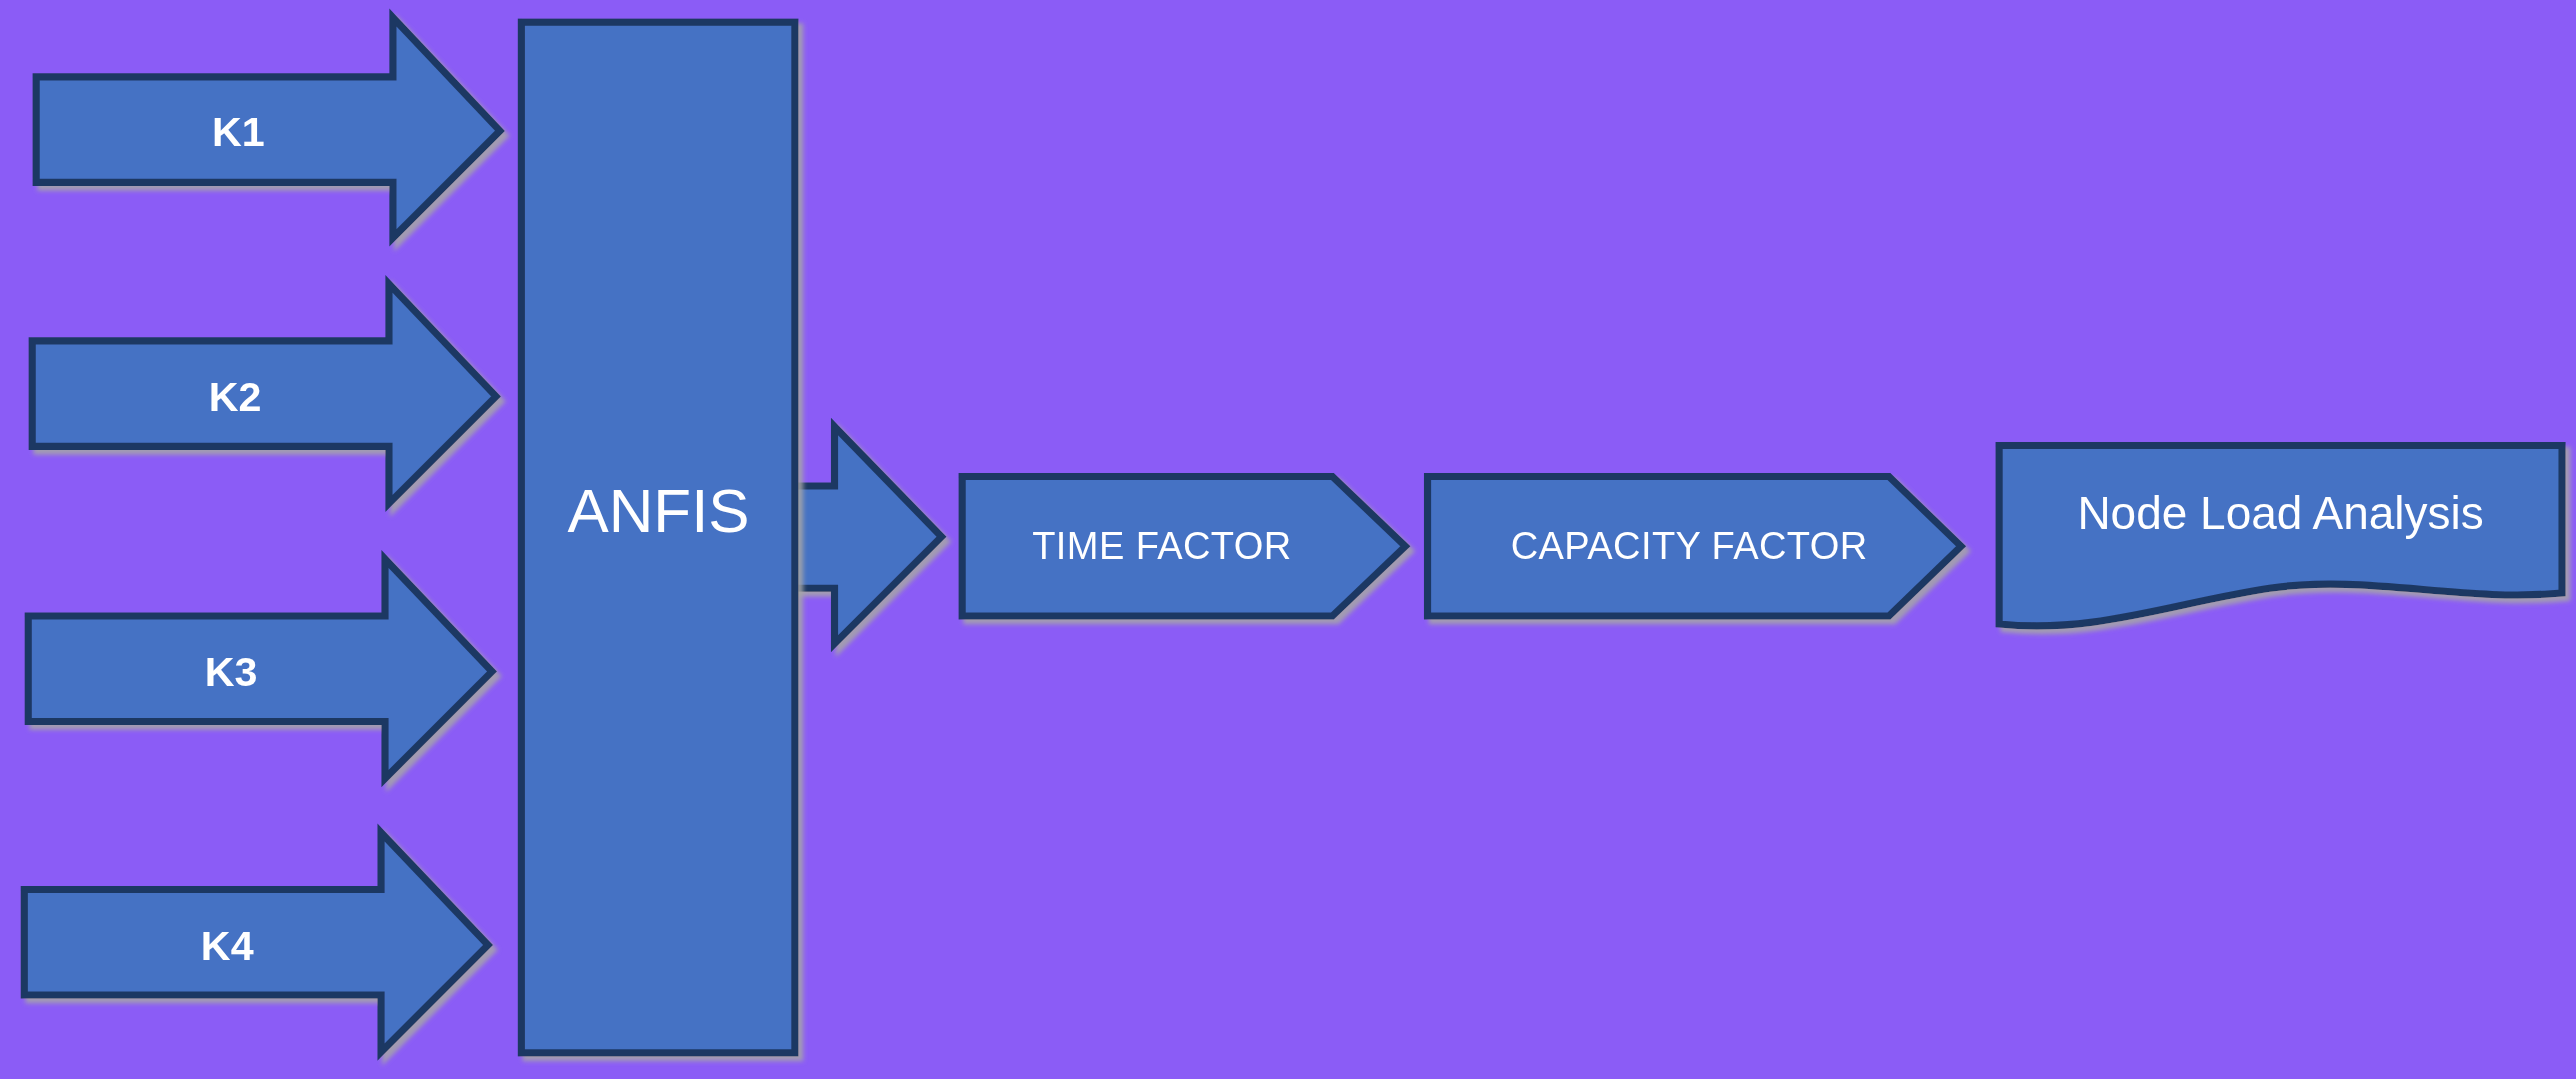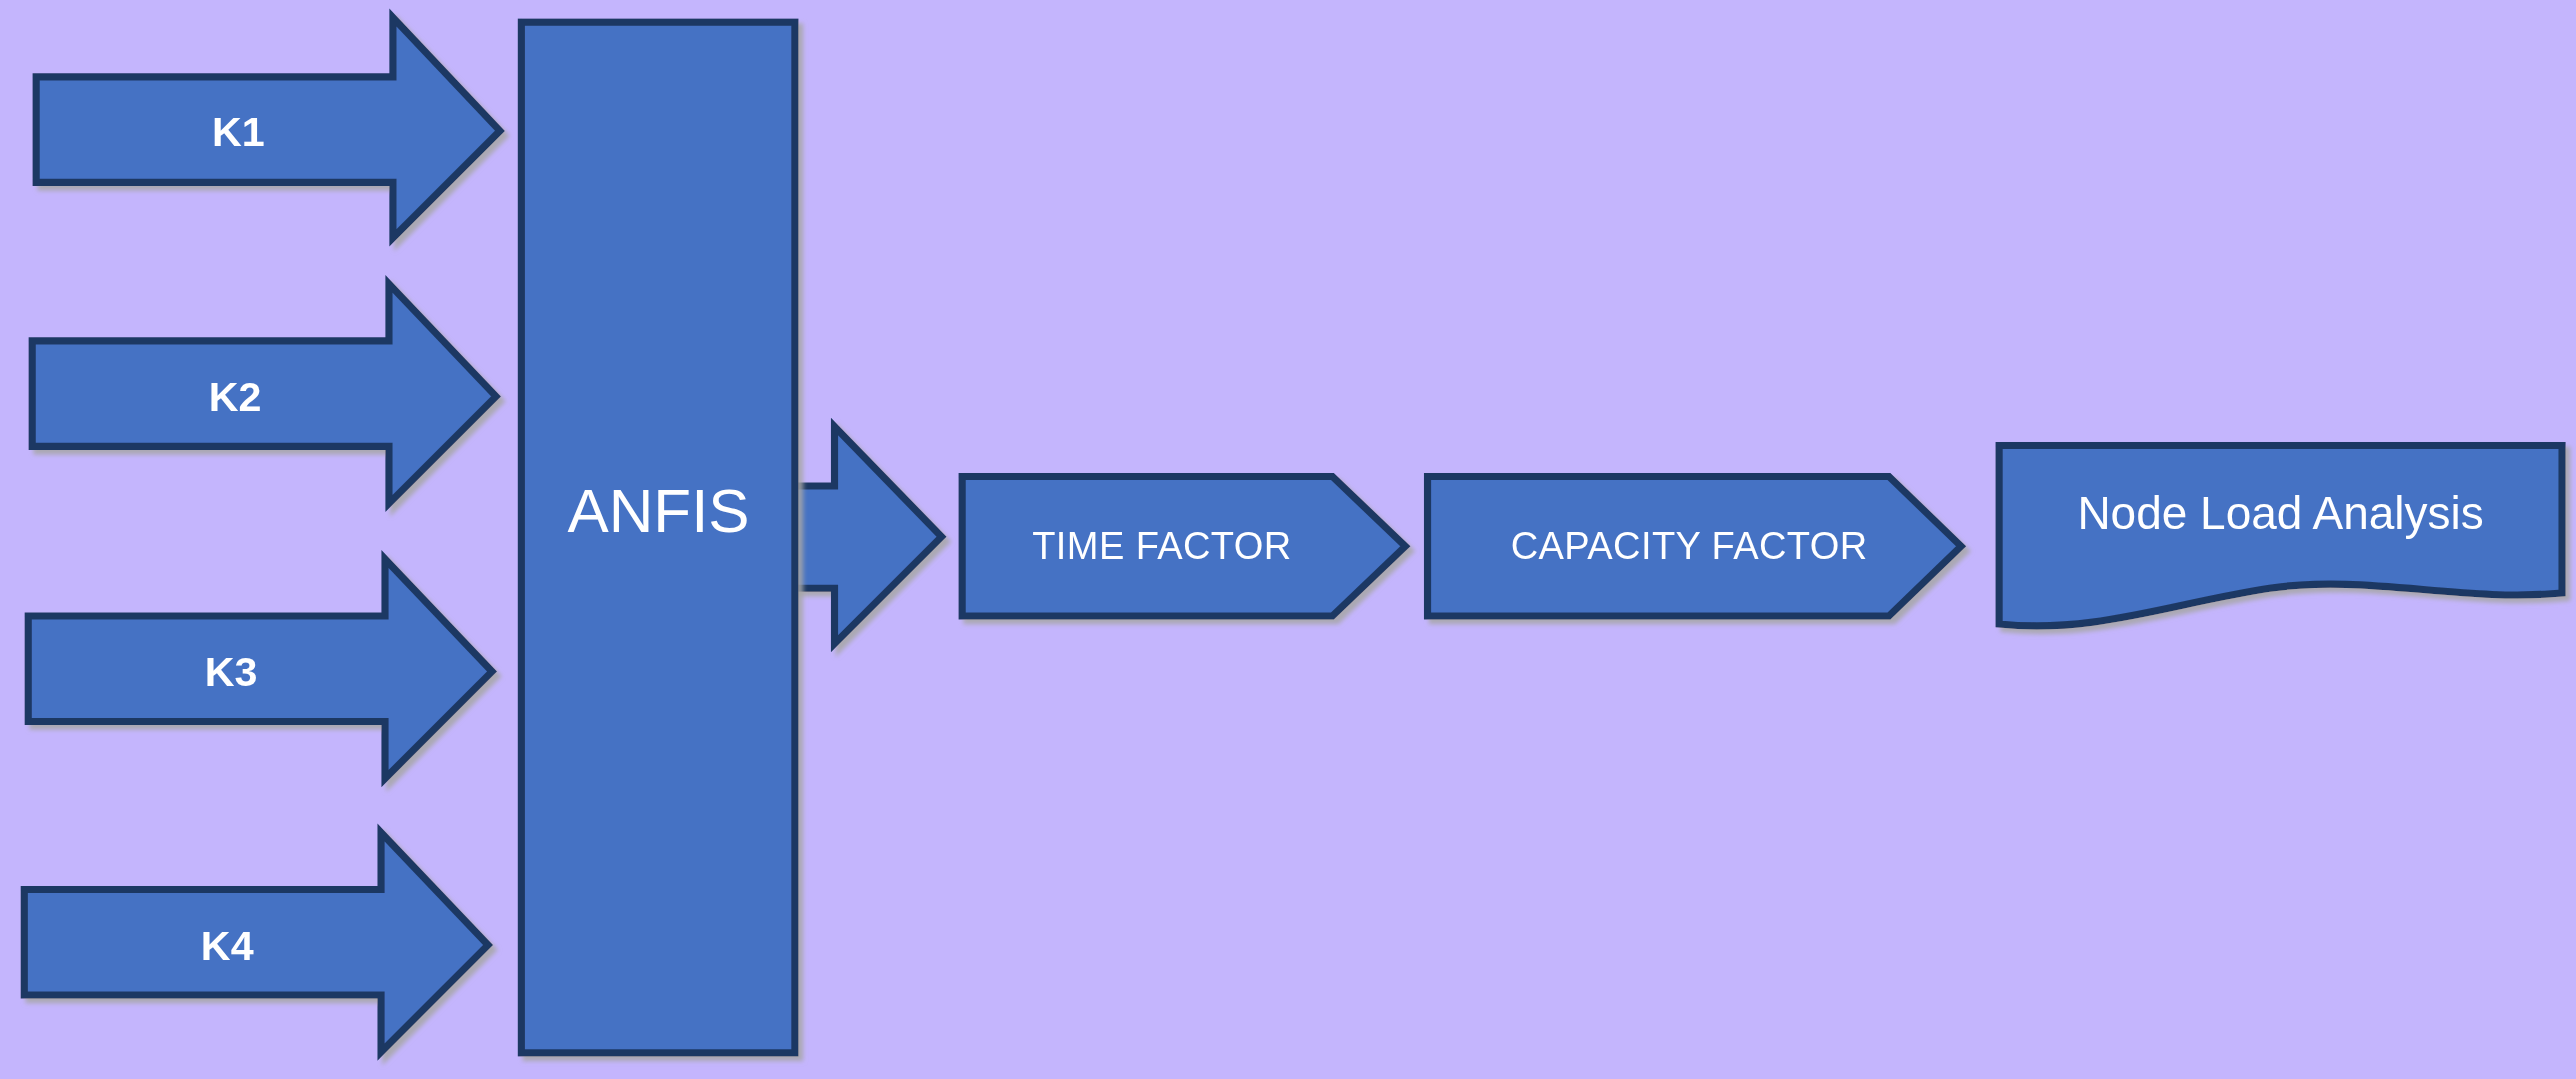--- a/index.html
+++ b/index.html
@@ -7,21 +7,21 @@
     padding: 0;
     background: #ffffff;
   }
   body {
     font-family: "Liberation Sans", sans-serif;
   }
   #canvas {
     position: relative;
     width: 2576px;
     height: 1079px;
-    background: #c4b5fd;
+    background: #8b5cf6;
     overflow: hidden;
   }
   #diagram-svg {
     position: absolute;
     left: 0;
     top: 0;
     width: 2576px;
     height: 1079px;
     display: block;
   }

